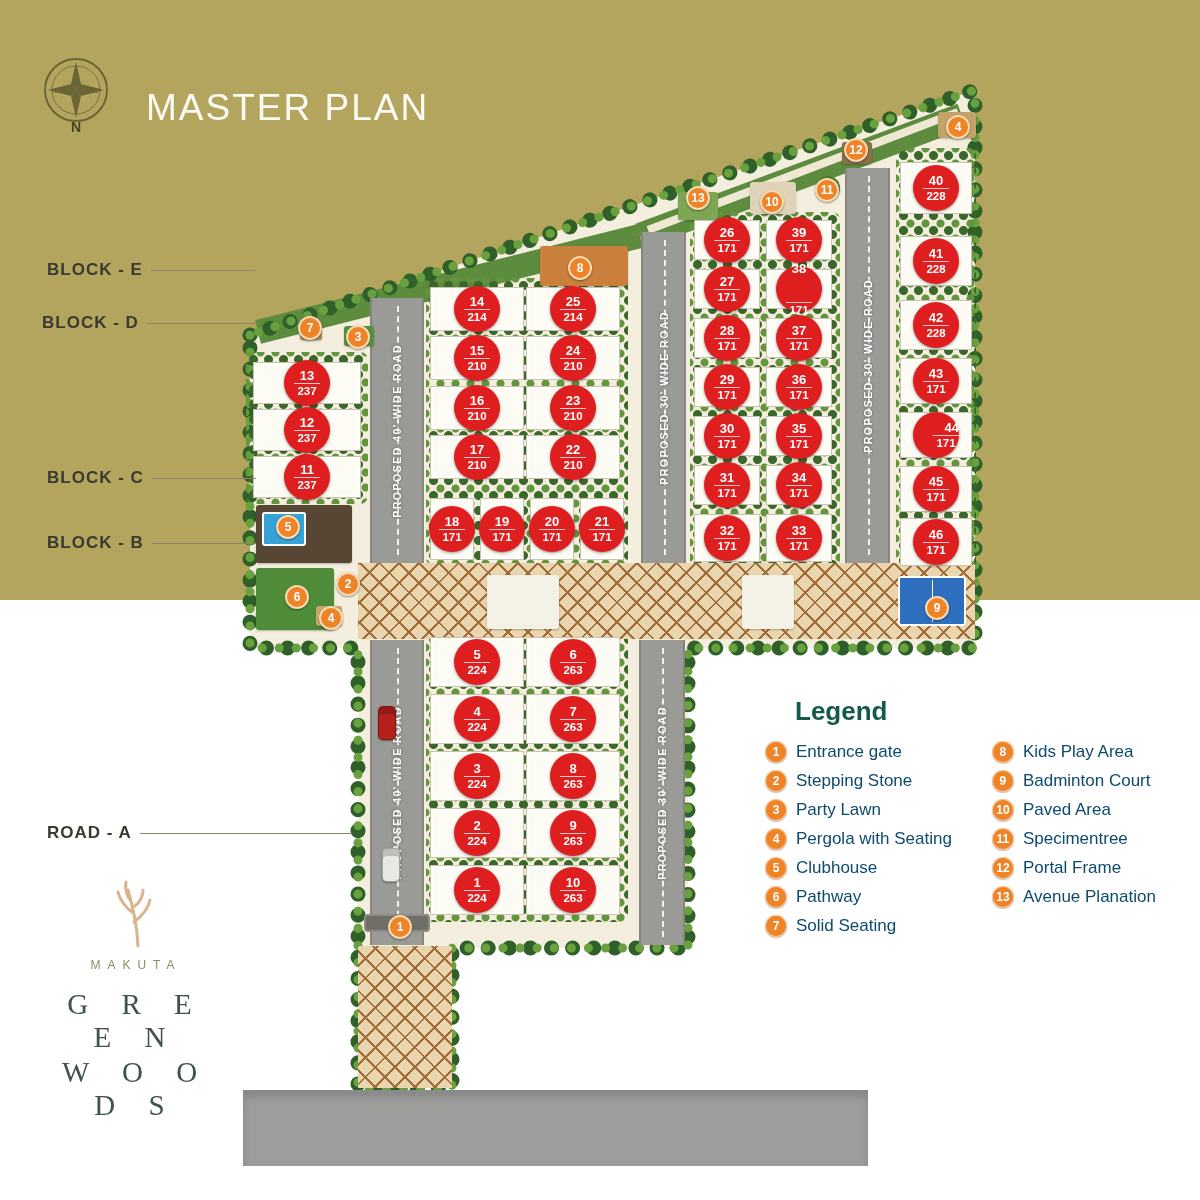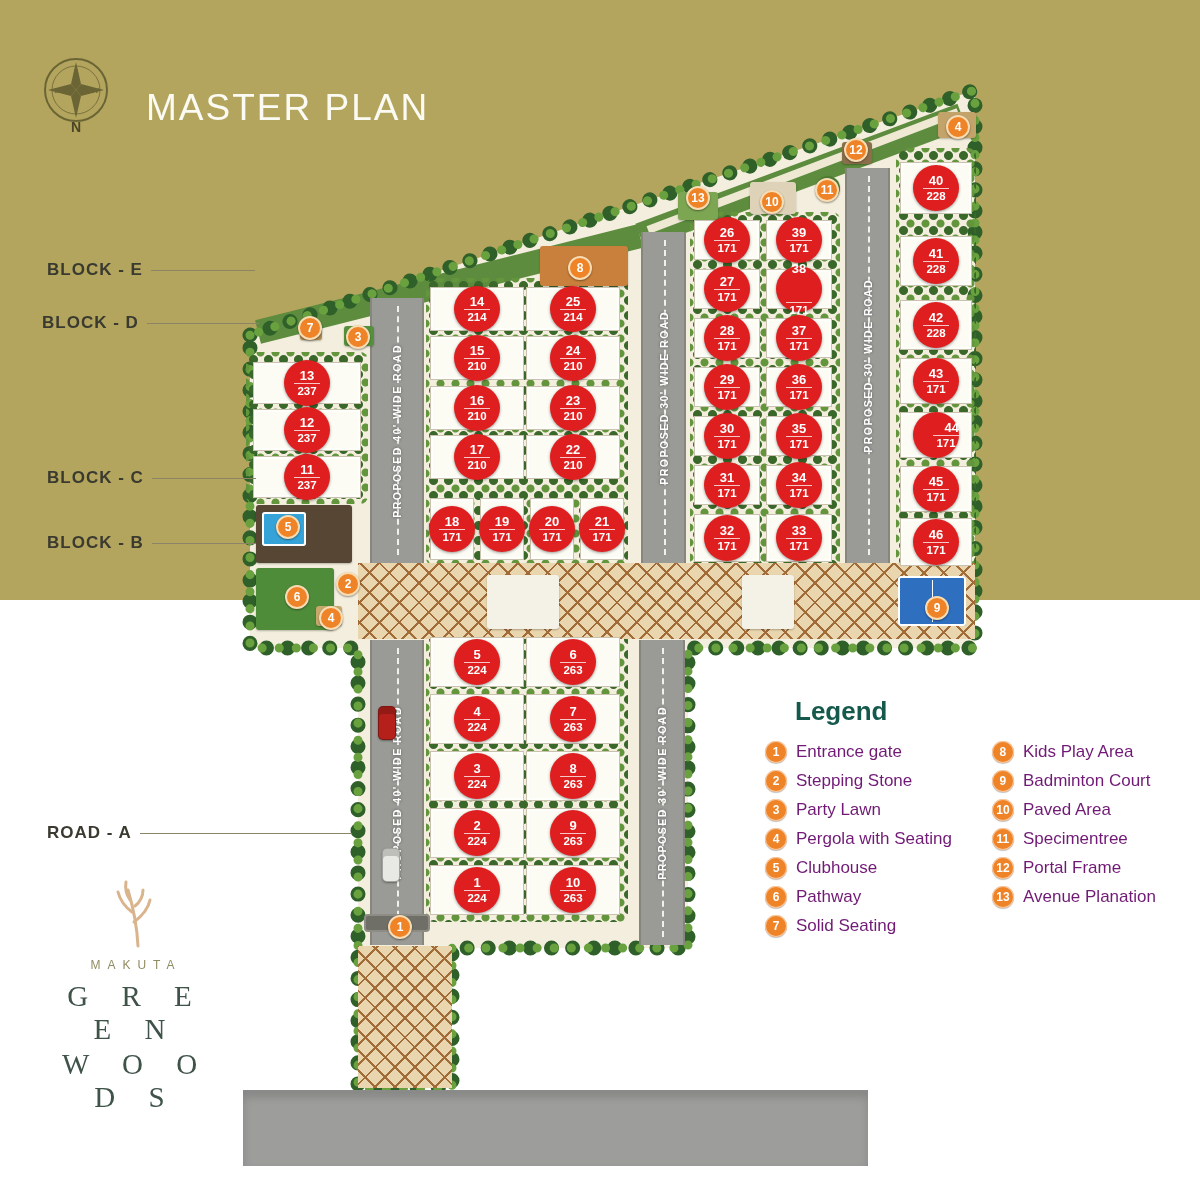--- a/index.html
+++ b/index.html
@@ -68,27 +68,27 @@
 
   
   .legend { position:absolute; left:765px; top:696px; }
   .legend-title { font-size:26px; font-weight:bold; color:#14594c; margin:0 0 14px 30px; }
   .legend-cols { display:flex; gap:40px; }
   .legend-col { display:flex; flex-direction:column; }
   .legend-item { display:flex; align-items:center; gap:9px; margin-bottom:7px; }
   .legend-dot { width:22px; height:22px; border-radius:50%; background:#ef8327; color:#fff; font-weight:bold;
     font-size:12px; display:flex; align-items:center; justify-content:center; flex:0 0 22px;
     box-shadow: inset 0 0 0 1px rgba(255,255,255,.55), 0 1px 1px rgba(0,0,0,.25); }
-  .legend-label { font-size:17px; color:#701a75; white-space:nowrap; }
+  .legend-label { font-size:17px; color:#0c4a6e; white-space:nowrap; }
 
   
   .logo { position:absolute; left:48px; top:876px; width:176px; text-align:center; }
   .logo-brand { font-size:12px; letter-spacing:7px; color:#8f8c62; margin-top:6px; }
   .logo-green, .logo-woods { font-family:"Liberation Serif", serif; font-size:29px; letter-spacing:13px;
-    color:#3f5349; margin-top:8px; }
+    color:#3f5349; margin-top:16px; }
   .logo-woods { margin-top:2px; }
 
   .bottom-bar { position:absolute; left:243px; top:1090px; width:625px; height:74px; background:#9d9d9b;
     border-top:2px solid #8a8a88; box-shadow: inset 0 5px 8px rgba(0,0,0,.15); }
 </style>
 </head>
 <body>
 
 <div class="bg-top"></div>
 

